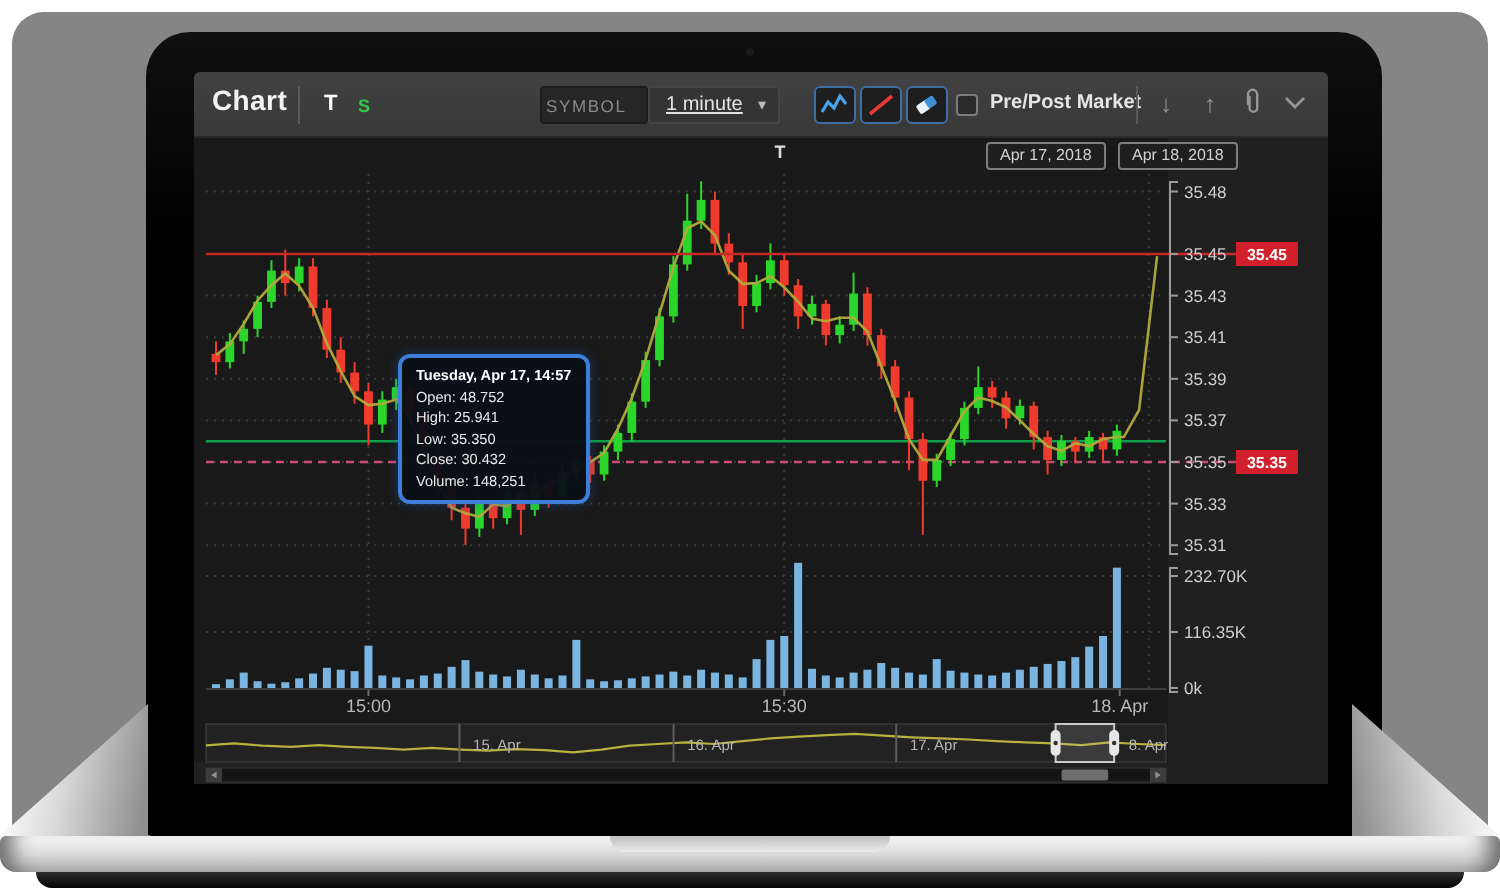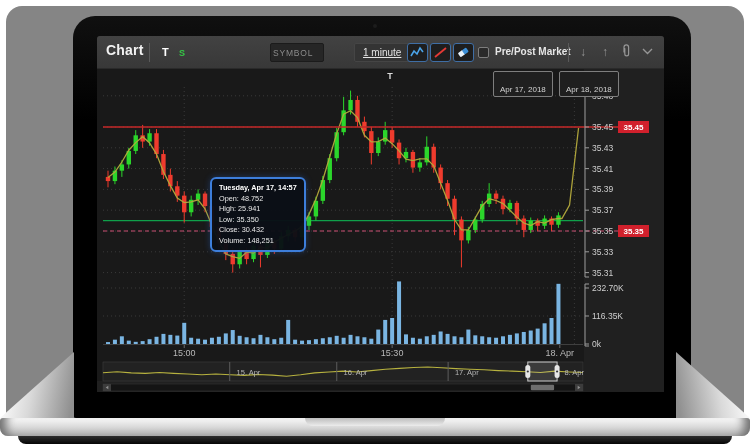--- a/index.html
+++ b/index.html
@@ -18,33 +18,33 @@
 
   
   .app{position:absolute;left:97px;top:36px;width:567px;height:356px;background:#202020;border-radius:3px 3px 0 0;overflow:hidden;}
   .app-header{position:relative;width:567px;height:33px;background:linear-gradient(#424242,#383838);border-bottom:1px solid #2a2a2a;}
   .app-header .hdiv{position:absolute;top:7px;width:1px;height:19px;background:#5a5a5a;}
   .chart-label{position:absolute;left:9px;top:6px;font-size:14px;font-weight:bold;color:#f2f2f2;letter-spacing:.2px;}
   .ticker{position:absolute;left:65px;top:10px;font-size:11px;font-weight:bold;color:#ffffff;}
   .ticker-status{position:absolute;left:82px;top:12px;font-size:9px;font-weight:bold;color:#35c846;}
   .symbol-input{position:absolute;left:173px;top:7px;width:54px;height:19px;background:#262626;border:1px solid #1b1b1b;border-radius:2px;color:#d8d8d8;font-size:8.5px;letter-spacing:.8px;outline:none;}
   .symbol-input::placeholder{color:#8c8c8c;}
-  .interval{position:absolute;left:257px;top:7px;width:66px;height:19px;background:#343434;border:1px solid #454545;border-radius:2px;color:#e3e3e3;font-size:10px;line-height:17px;padding-left:8px;cursor:pointer;text-decoration:underline;}
+  .interval{position:absolute;left:227px;top:7px;width:66px;height:19px;background:#343434;border:1px solid #454545;border-radius:2px;color:#e3e3e3;font-size:10px;line-height:17px;padding-left:8px;cursor:pointer;text-decoration:underline;}
   .interval .caret{position:absolute;right:6px;top:0;font-size:8px;color:#bdbdbd;line-height:17px;}
   .tool-btn{position:absolute;top:7px;width:21px;height:19px;background:#1e1e1e;border:1px solid #3f6ea5;border-radius:3px;display:flex;align-items:center;justify-content:center;cursor:pointer;}
   .prepost-box{position:absolute;left:381px;top:11px;width:11px;height:11px;border:1px solid #7d7d7d;border-radius:2px;background:#2a2a2a;cursor:pointer;}
   .prepost-label{position:absolute;left:398px;top:10px;font-size:10px;font-weight:600;color:#e6e6e6;}
   .hd-icon{position:absolute;top:8px;width:16px;height:16px;color:#969696;font-size:12px;line-height:16px;text-align:center;cursor:pointer;}
 
   .app-body{position:relative;width:567px;height:323px;background:#202020;}
   #chart-svg{position:absolute;left:0;top:0;}
   .chart-title{position:absolute;left:276px;top:2px;width:34px;text-align:center;font-size:9px;font-weight:bold;color:#dcdcdc;}
-  .date-chip{position:absolute;top:2px;height:14px;line-height:12px;padding:12px 6px;border:1px solid #7e7e7e;border-radius:2px;background:#1f1f1f;color:#d2d2d2;font-size:8px;cursor:pointer;}
+  .date-chip{position:absolute;top:2px;height:14px;line-height:12px;padding:0 6px;border:1px solid #7e7e7e;border-radius:2px;background:#1f1f1f;color:#d2d2d2;font-size:8px;cursor:pointer;}
   .chip-from{left:396px;} .chip-to{left:462px;}
-  .tooltip{position:absolute;left:102px;top:108px;width:96px;background:rgba(10,15,22,.96);border:2px solid #3d7edb;border-radius:6px;padding:4px 7px;box-shadow:0 0 6px rgba(40,90,180,.45);margin-left:11px;}
+  .tooltip{position:absolute;left:102px;top:108px;width:96px;background:rgba(10,15,22,.96);border:2px solid #3d7edb;border-radius:6px;padding:4px 7px;box-shadow:0 0 6px rgba(40,90,180,.45);}
   .tooltip .tl{font-size:7.3px;line-height:1.45;color:#e9e9e9;white-space:nowrap;}
   .tooltip .tl:first-child{color:#ffffff;font-weight:bold;}
 </style>
 </head>
 <body>
 
 <div class="stage">
   <div class="backdrop"></div>
   <div class="lid"></div>
   <div class="camera-dot"></div>

